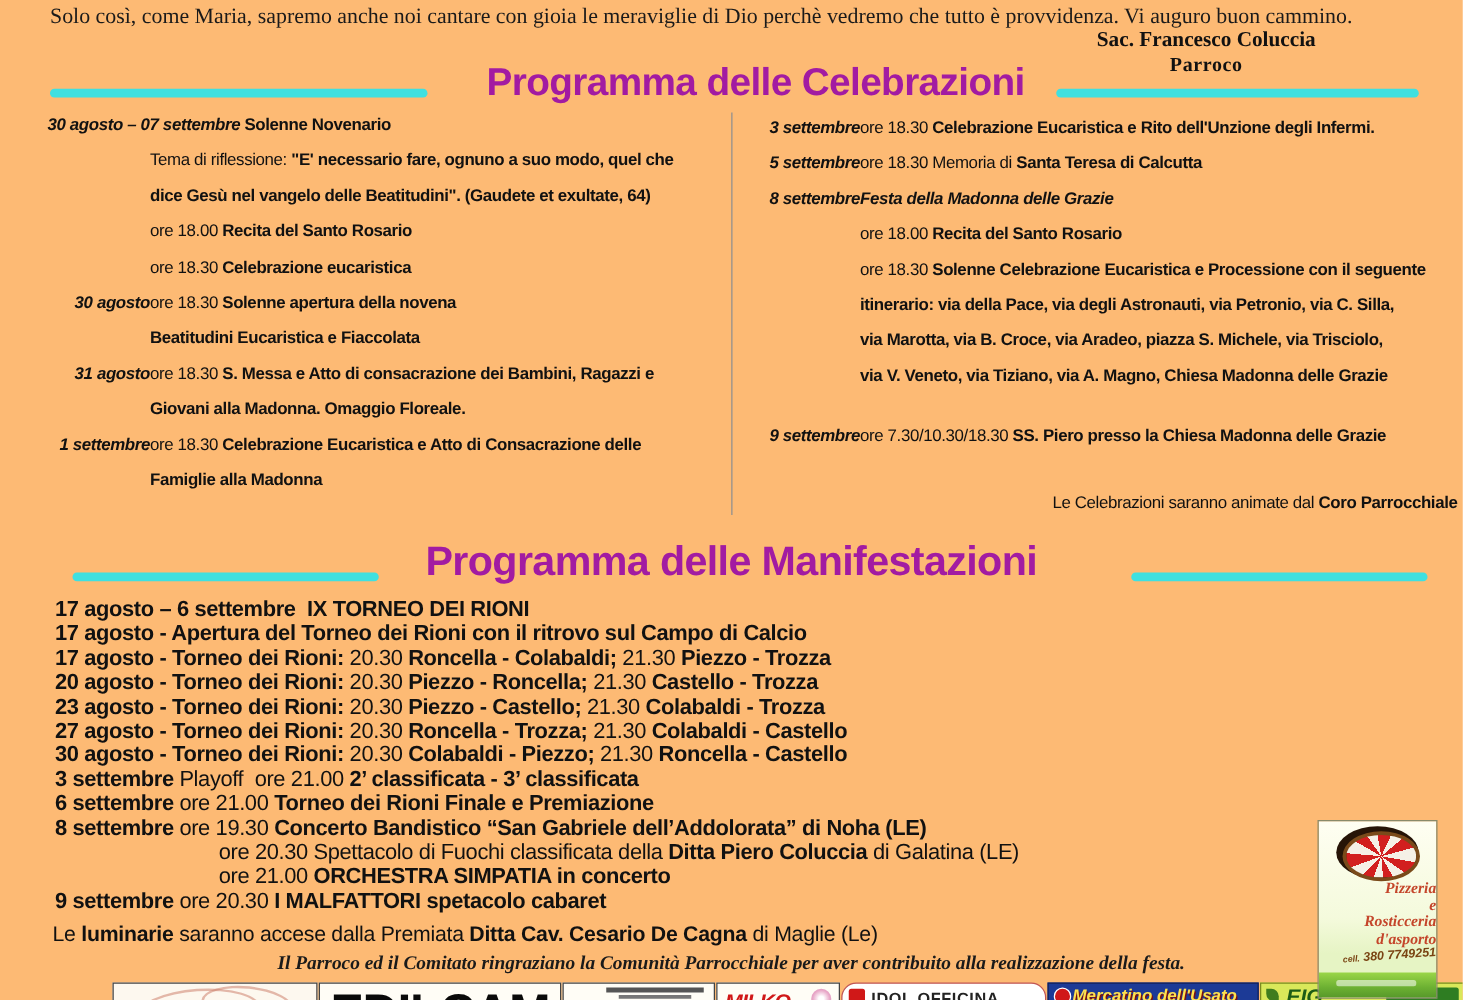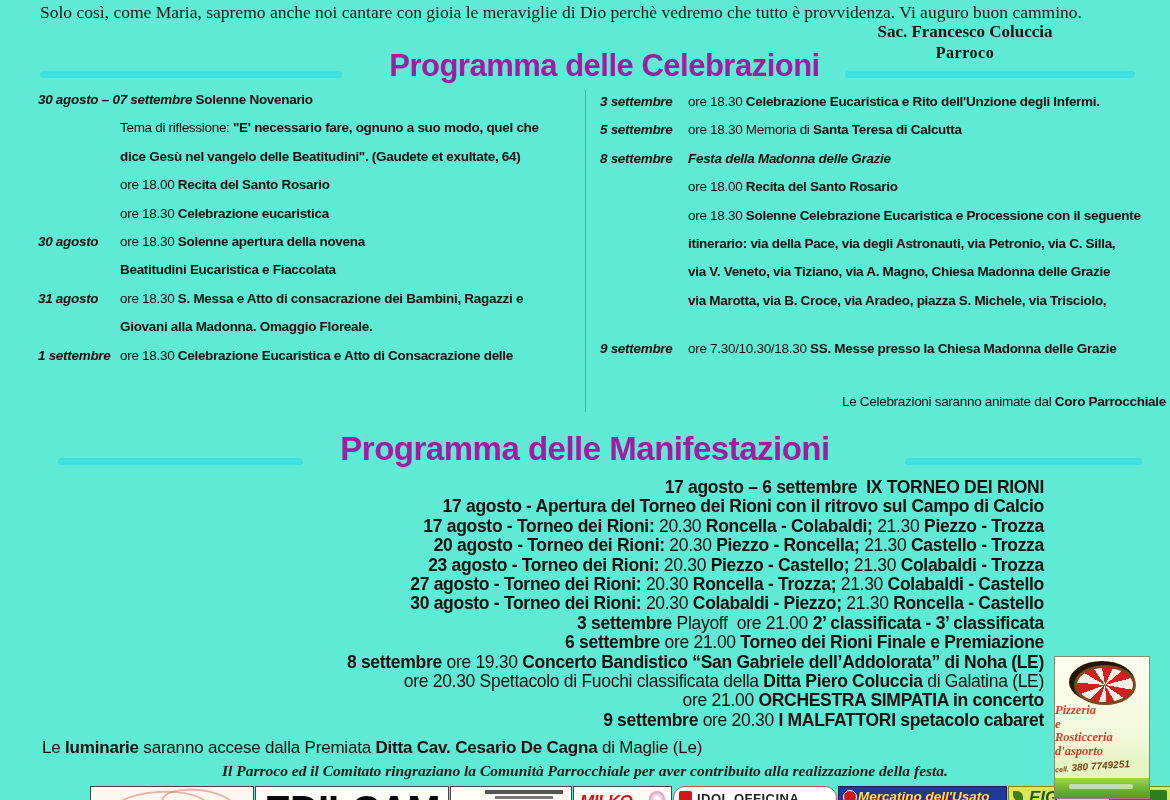--- a/index.html
+++ b/index.html
@@ -1,18 +1,18 @@
 <!DOCTYPE html>
 <html><head>
 <meta charset="utf-8">
 <style>
   html,body{margin:0;padding:0;}
   body{width:1170px;height:800px;overflow:hidden;background:#ffffff;
        font-family:"Liberation Sans",sans-serif;color:#111;}
-  #page{position:absolute;top:0;left:0;width:1170px;height:800px;overflow:hidden;background:#5eead4;}
+  #page{position:absolute;top:0;left:0;width:1170px;height:800px;overflow:hidden;background:#fdba74;}
 
   
   .intro{position:absolute;left:40px;top:2px;width:1110px;
          font-family:"Liberation Serif",serif;font-size:17.5px;color:#1a1a1a;white-space:nowrap;}
   .signature{position:absolute;left:845px;top:22px;width:240px;text-align:center;
              font-family:"Liberation Serif",serif;font-weight:bold;}
   .signature .sig-name{font-size:17px;display:block;}
   .signature .sig-role{font-size:16px;display:block;margin-top:2px;letter-spacing:.5px;}
 
   
@@ -23,34 +23,34 @@
   #h1-line-left{left:40px;top:71px;width:302px;}
   #h1-line-right{left:845px;top:71px;width:290px;}
   #h2-line-left{left:58px;top:458px;width:245px;}
   #h2-line-right{left:905px;top:458px;width:237px;}
 
   
   .col{position:absolute;font-size:13.5px;letter-spacing:-0.3px;}
   #col-left{left:38px;top:86px;width:540px;}
   #col-right{left:600px;top:88px;width:566px;}
   .col .line{display:flex;white-space:pre;line-height:28.4px;align-items:baseline;}
-  .col .date{font-weight:bold;font-style:italic;flex:0 0 auto;}
+  .col .date{font-weight:bold;font-style:italic;flex:0 0 auto;text-align:right;}
   #col-left .date{min-width:82px;}
   #col-right .date{min-width:88px;}
   #col-left .line.indent{padding-left:82px;}
   #col-right .line.indent{padding-left:88px;}
   .col .line.gap{margin-top:20px;}
   .col .line.gap2{margin-top:24px;}
   .col .line.center{justify-content:flex-end;}
   .b{font-weight:bold;}
   .i{font-style:italic;}
   #col-divider{position:absolute;left:585px;top:90px;width:1px;height:322px;background:#8f8f8f;}
 
   
-  #manif{position:absolute;left:44px;top:478px;width:1000px;font-size:17.5px;letter-spacing:-0.3px;text-align:right;}
+  #manif{position:absolute;left:44px;top:478px;width:1000px;font-size:17.5px;letter-spacing:-0.3px;}
   #manif .line{white-space:pre;line-height:19.4px;}
   #manif .line.indent{padding-left:131px;}
 
   
   #luminarie{position:absolute;left:42px;top:738px;font-size:17px;letter-spacing:-0.2px;white-space:pre;}
   #thanks{position:absolute;left:0;right:0;top:762px;text-align:center;
           font-family:"Liberation Serif",serif;font-style:italic;font-weight:bold;font-size:15.5px;color:#1a1a1a;}
 
   
   .ad{position:absolute;top:786px;height:60px;border:1px solid #444;background:#fffdf6;overflow:hidden;}
@@ -74,21 +74,21 @@
   .merc-dot{position:absolute;left:4px;top:3px;width:12px;height:12px;border-radius:50%;background:#d01818;border:1px solid #fff;}
   #ad-mercatino .merc-label{position:absolute;left:19px;top:2px;font-size:13.5px;font-weight:bold;font-style:italic;color:#ffe14d;
        text-shadow:1px 1px 0 #7a1010;white-space:nowrap;}
   #ad-eig{left:1008px;width:162px;background:#d9e85a;border:1px solid #7a8a20;}
   .eig-leaf{position:absolute;left:4px;top:4px;width:10px;height:10px;border-radius:0 60% 0 60%;background:#3f7d1e;}
   #ad-eig .eig-label{position:absolute;left:20px;top:1px;font-size:17px;font-weight:900;font-style:italic;color:#1d5c16;}
   .eig-block{position:absolute;right:4px;top:3px;width:58px;height:12px;background:#2e7d22;border-radius:2px;}
 
   
   #pizzeria{position:absolute;left:1054px;top:656px;width:94px;height:141px;border:1px solid #8a8a6a;
-            background:linear-gradient(180deg,#fffef2 0%,#f4fadc 55%,#e6f4c4 75%);overflow:hidden;text-align:left;}
+            background:linear-gradient(180deg,#fffef2 0%,#f4fadc 55%,#e6f4c4 75%);overflow:hidden;text-align:right;}
   .pizza{position:relative;width:66px;height:42px;margin:4px auto 1px auto;background:#261407;border-radius:50%;}
   .pizza-top{position:absolute;left:5px;top:4px;width:56px;height:34px;border-radius:50%;
              border:3px solid #7a4a1a;
              background:repeating-conic-gradient(#d21f1f 0 25deg,#f5f0e6 25deg 50deg);}
   .pizz-text{font-family:"Liberation Serif",serif;font-style:italic;font-weight:bold;color:#c4452a;
              font-size:12.5px;line-height:13.5px;}
   .pizz-phone{margin-top:2px;font-size:10px;font-weight:bold;font-style:italic;color:#7a4413;transform:rotate(-4deg);}
   .pizz-phone .pref{font-size:7px;}
   .grass{position:absolute;left:0;right:0;bottom:0;height:20px;
          background:linear-gradient(180deg,#9ad648 0%,#6cb032 60%,#57992a 100%);}
@@ -114,32 +114,33 @@
       <div class="line"><span class="date">30 agosto – 07 settembre </span><span><span class="b">Solenne Novenario</span></span></div>
       <div class="line indent"><span><span>Tema di riflessione: </span><span class="b">"E' necessario fare, ognuno a suo modo, quel che</span></span></div>
       <div class="line indent"><span><span class="b">dice Gesù nel vangelo delle Beatitudini". (Gaudete et exultate, 64)</span></span></div>
       <div class="line indent"><span><span>ore 18.00 </span><span class="b">Recita del Santo Rosario</span></span></div>
       <div class="line indent"><span><span>ore 18.30 </span><span class="b">Celebrazione eucaristica</span></span></div>
       <div class="line"><span class="date">30 agosto</span><span><span>ore 18.30 </span><span class="b">Solenne apertura della novena</span></span></div>
       <div class="line indent"><span><span class="b">Beatitudini Eucaristica e Fiaccolata</span></span></div>
       <div class="line"><span class="date">31 agosto</span><span><span>ore 18.30 </span><span class="b">S. Messa e Atto di consacrazione dei Bambini, Ragazzi e</span></span></div>
       <div class="line indent"><span><span class="b">Giovani alla Madonna. Omaggio Floreale.</span></span></div>
       <div class="line"><span class="date">1 settembre</span><span><span>ore 18.30 </span><span class="b">Celebrazione Eucaristica e Atto di Consacrazione delle</span></span></div>
+      <div class="line indent"><span><span class="b">Famiglie alla Madonna</span></span></div>
     </div>
   <div id="col-divider"></div>
   <div class="col" id="col-right">
       <div class="line"><span class="date">3 settembre</span><span><span>ore 18.30 </span><span class="b">Celebrazione Eucaristica e Rito dell'Unzione degli Infermi.</span></span></div>
       <div class="line"><span class="date">5 settembre</span><span><span>ore 18.30 </span><span>Memoria di </span><span class="b">Santa Teresa di Calcutta</span></span></div>
       <div class="line"><span class="date">8 settembre</span><span><span class="b i">Festa della Madonna delle Grazie</span></span></div>
       <div class="line indent"><span><span>ore 18.00 </span><span class="b">Recita del Santo Rosario</span></span></div>
       <div class="line indent"><span><span>ore 18.30 </span><span class="b">Solenne Celebrazione Eucaristica e Processione con il seguente</span></span></div>
       <div class="line indent"><span><span class="b">itinerario: via della Pace, via degli Astronauti, via Petronio, via C. Silla,</span></span></div>
+      <div class="line indent"><span><span class="b">via Marotta, via B. Croce, via Aradeo, piazza S. Michele, via Trisciolo,</span></span></div>
       <div class="line indent"><span><span class="b">via V. Veneto, via Tiziano, via A. Magno, Chiesa Madonna delle Grazie</span></span></div>
-      <div class="line indent"><span><span class="b">via Marotta, via B. Croce, via Aradeo, piazza S. Michele, via Trisciolo,</span></span></div>
-      <div class="line gap"><span class="date">9 settembre</span><span><span>ore 7.30/10.30/18.30 </span><span class="b">SS. Messe presso la Chiesa Madonna delle Grazie</span></span></div>
+      <div class="line gap"><span class="date">9 settembre</span><span><span>ore 7.30/10.30/18.30 </span><span class="b">SS. Piero presso la Chiesa Madonna delle Grazie</span></span></div>
       <div class="line gap2 center"><span><span>Le Celebrazioni saranno animate dal </span><span class="b">Coro Parrocchiale</span></span></div>
     </div>
 
   <div class="cyan-line" id="h2-line-left"></div>
   <div class="sec-title" id="h2-title">Programma delle Manifestazioni</div>
   <div class="cyan-line" id="h2-line-right"></div>
 
   <div id="manif">
       <div class="line"><span><span class="b">17 agosto – 6 settembre  IX TORNEO DEI RIONI</span></span></div>
       <div class="line"><span><span class="b">17 agosto - Apertura del Torneo dei Rioni con il ritrovo sul Campo di Calcio</span></span></div>

